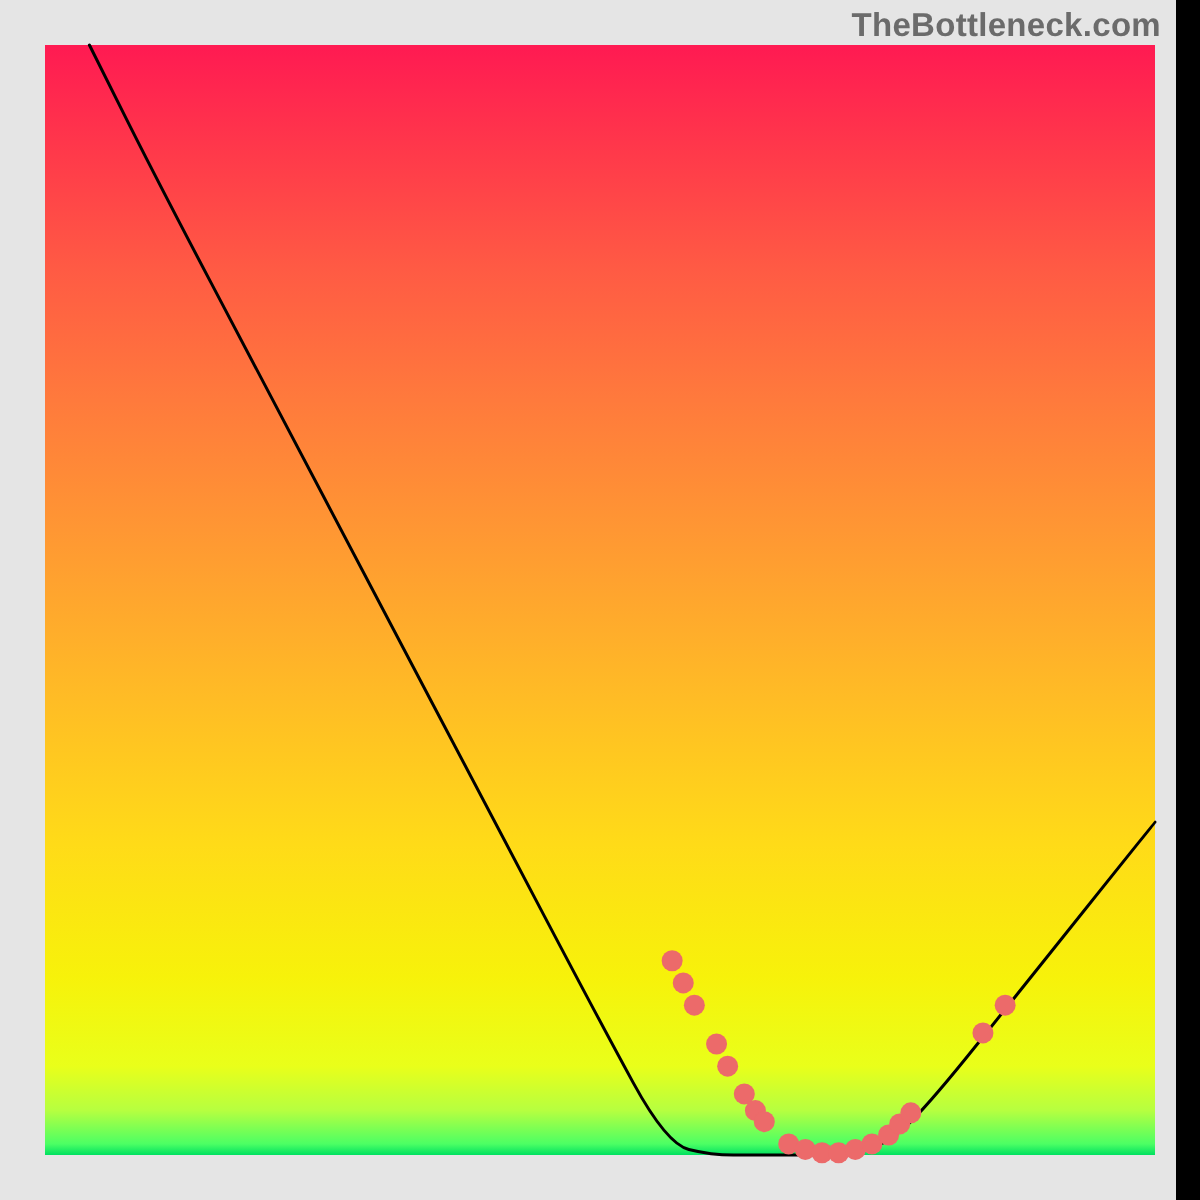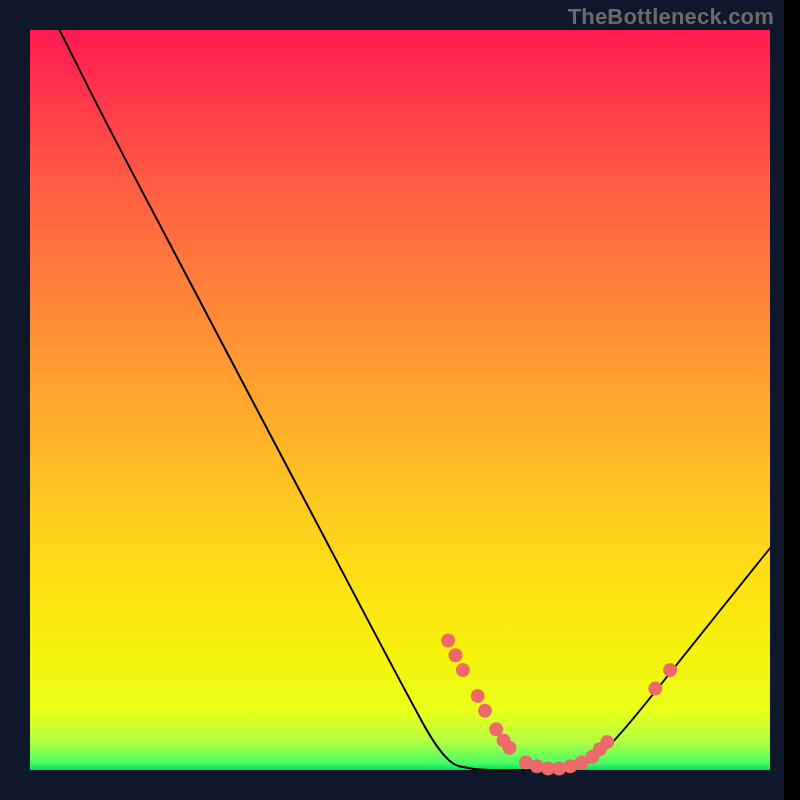--- a/index.html
+++ b/index.html
@@ -9,21 +9,21 @@
     height: 800px;
     background: #000;
     overflow: hidden;
   }
   .frame {
     position: absolute;
     top: 0;
     left: 0;
     width: 784px;
     height: 800px;
-    background: #0f172a;
+    background: #e5e5e5;
   }
   .watermark {
     position: absolute;
     top: 4px;
     right: 10px;
     font-family: Arial, Helvetica, sans-serif;
     font-size: 22px;
     font-weight: 600;
     color: #6b6b6b;
     letter-spacing: 0.2px;

